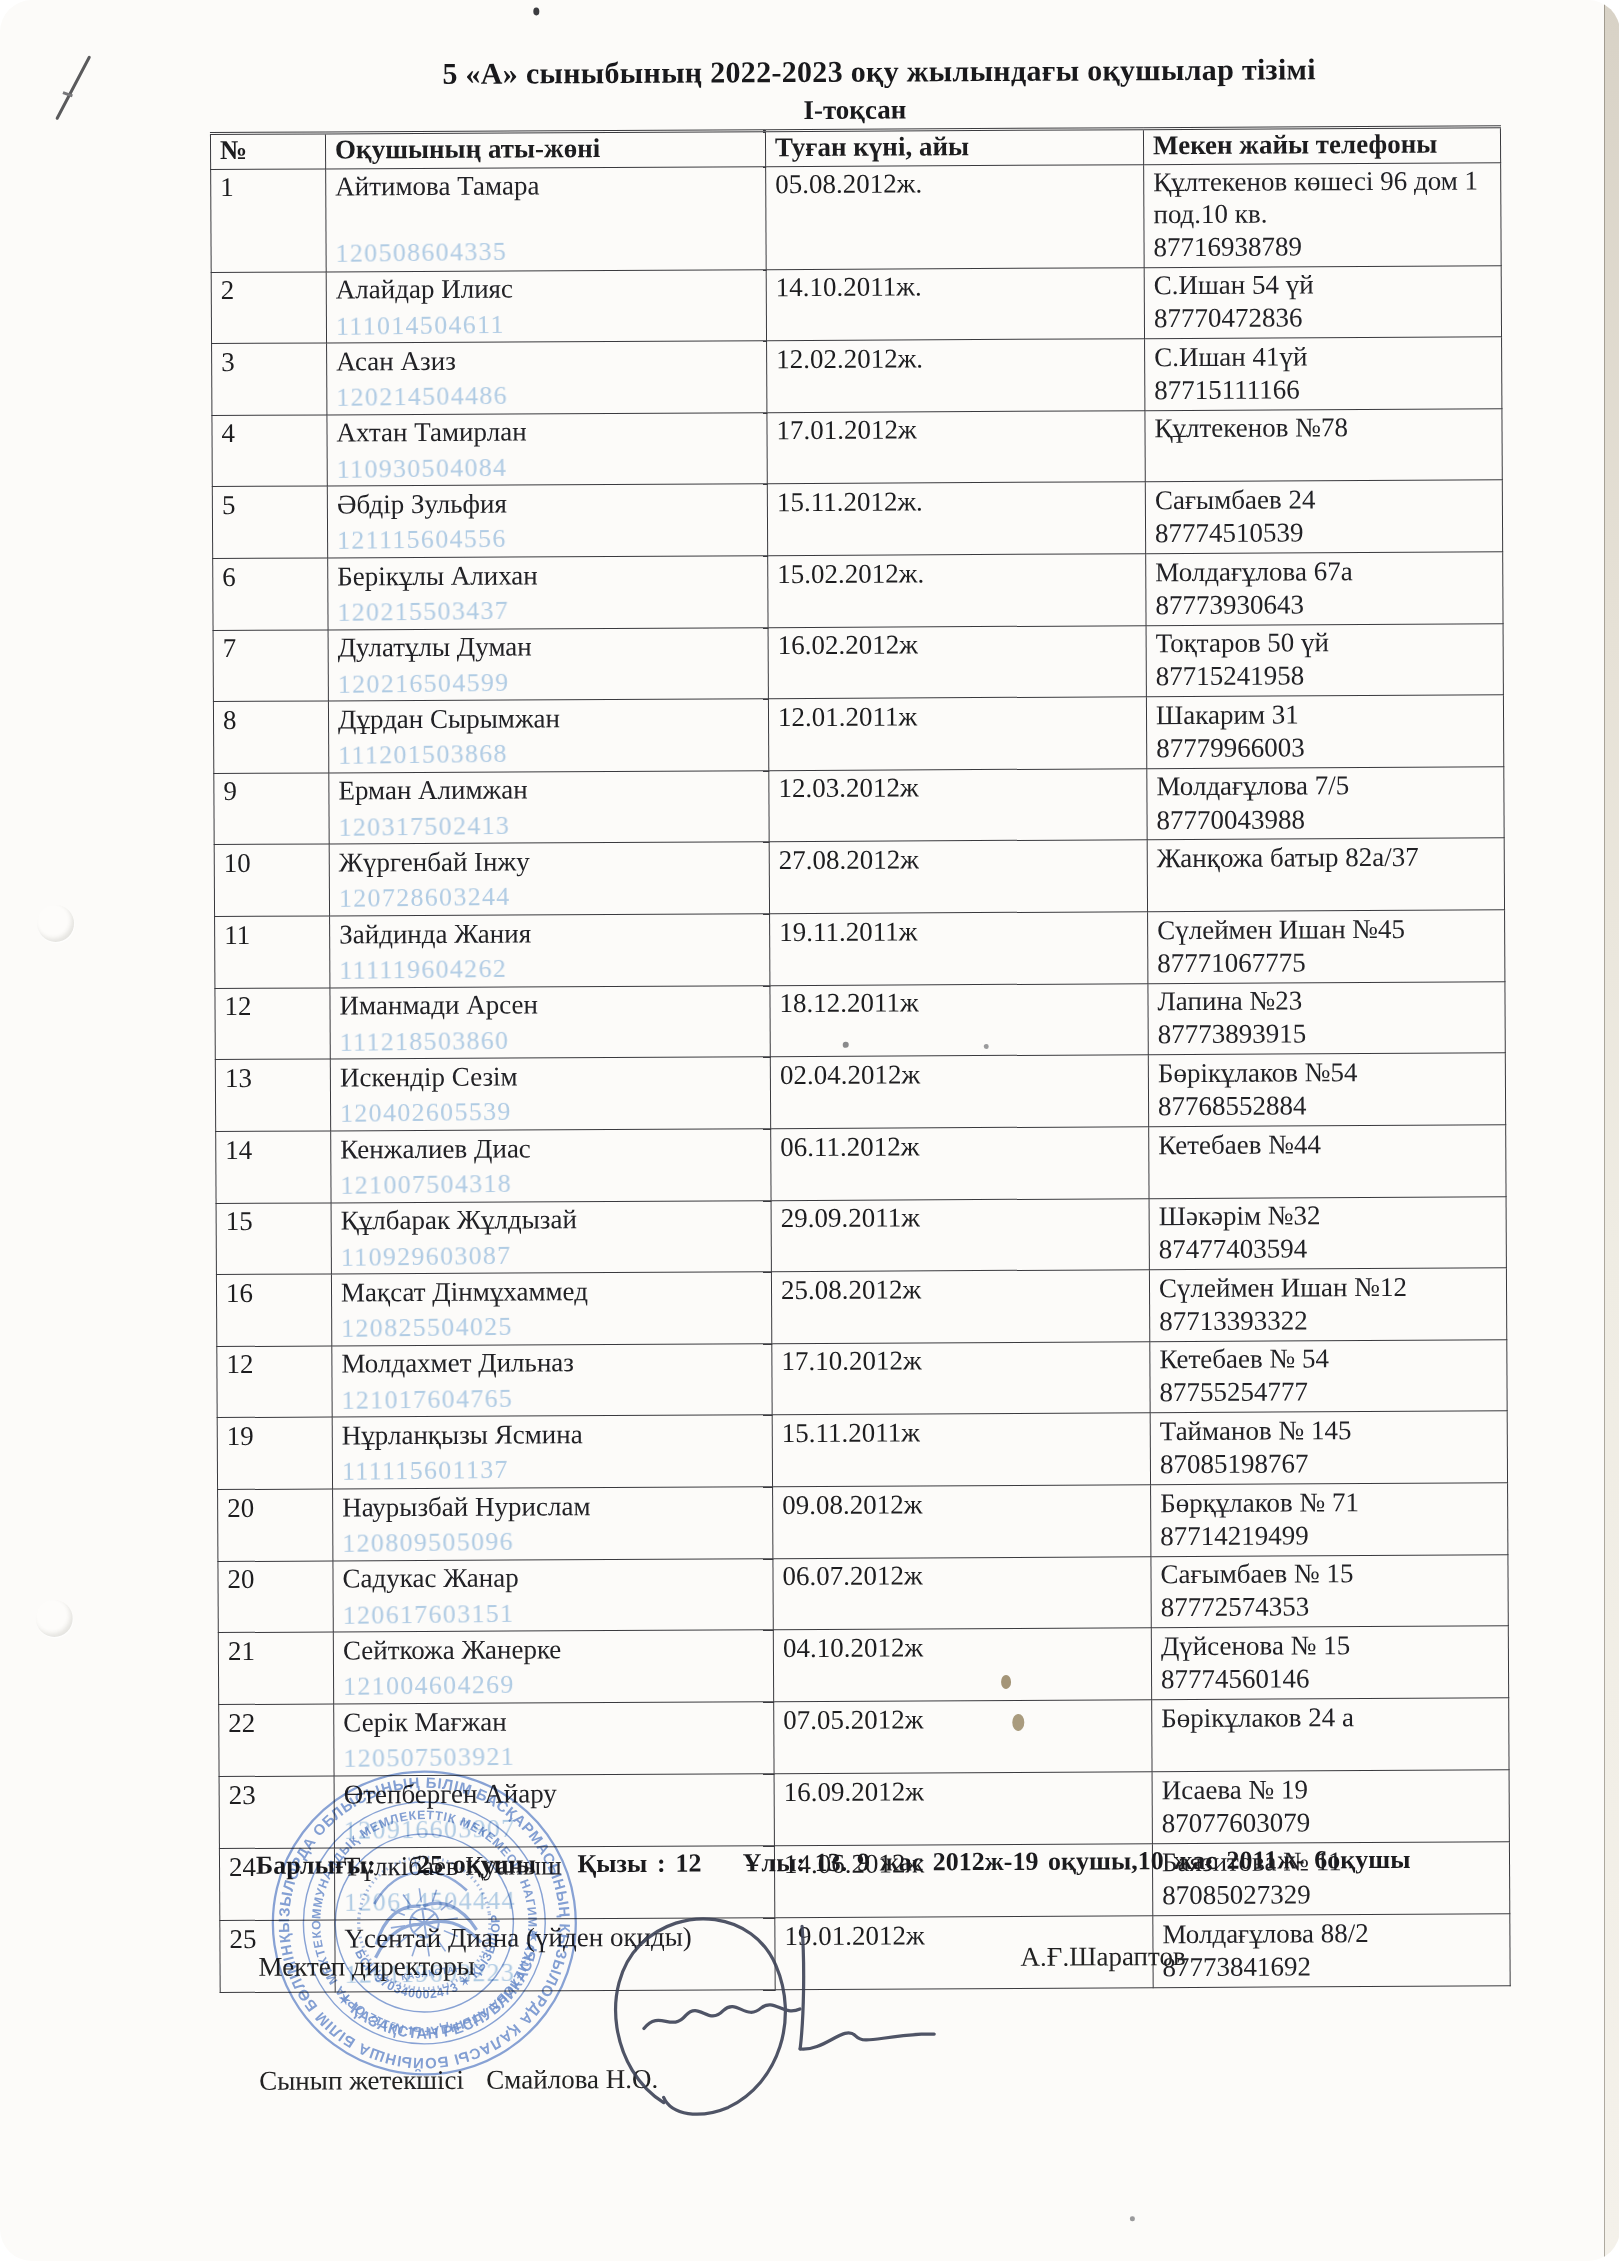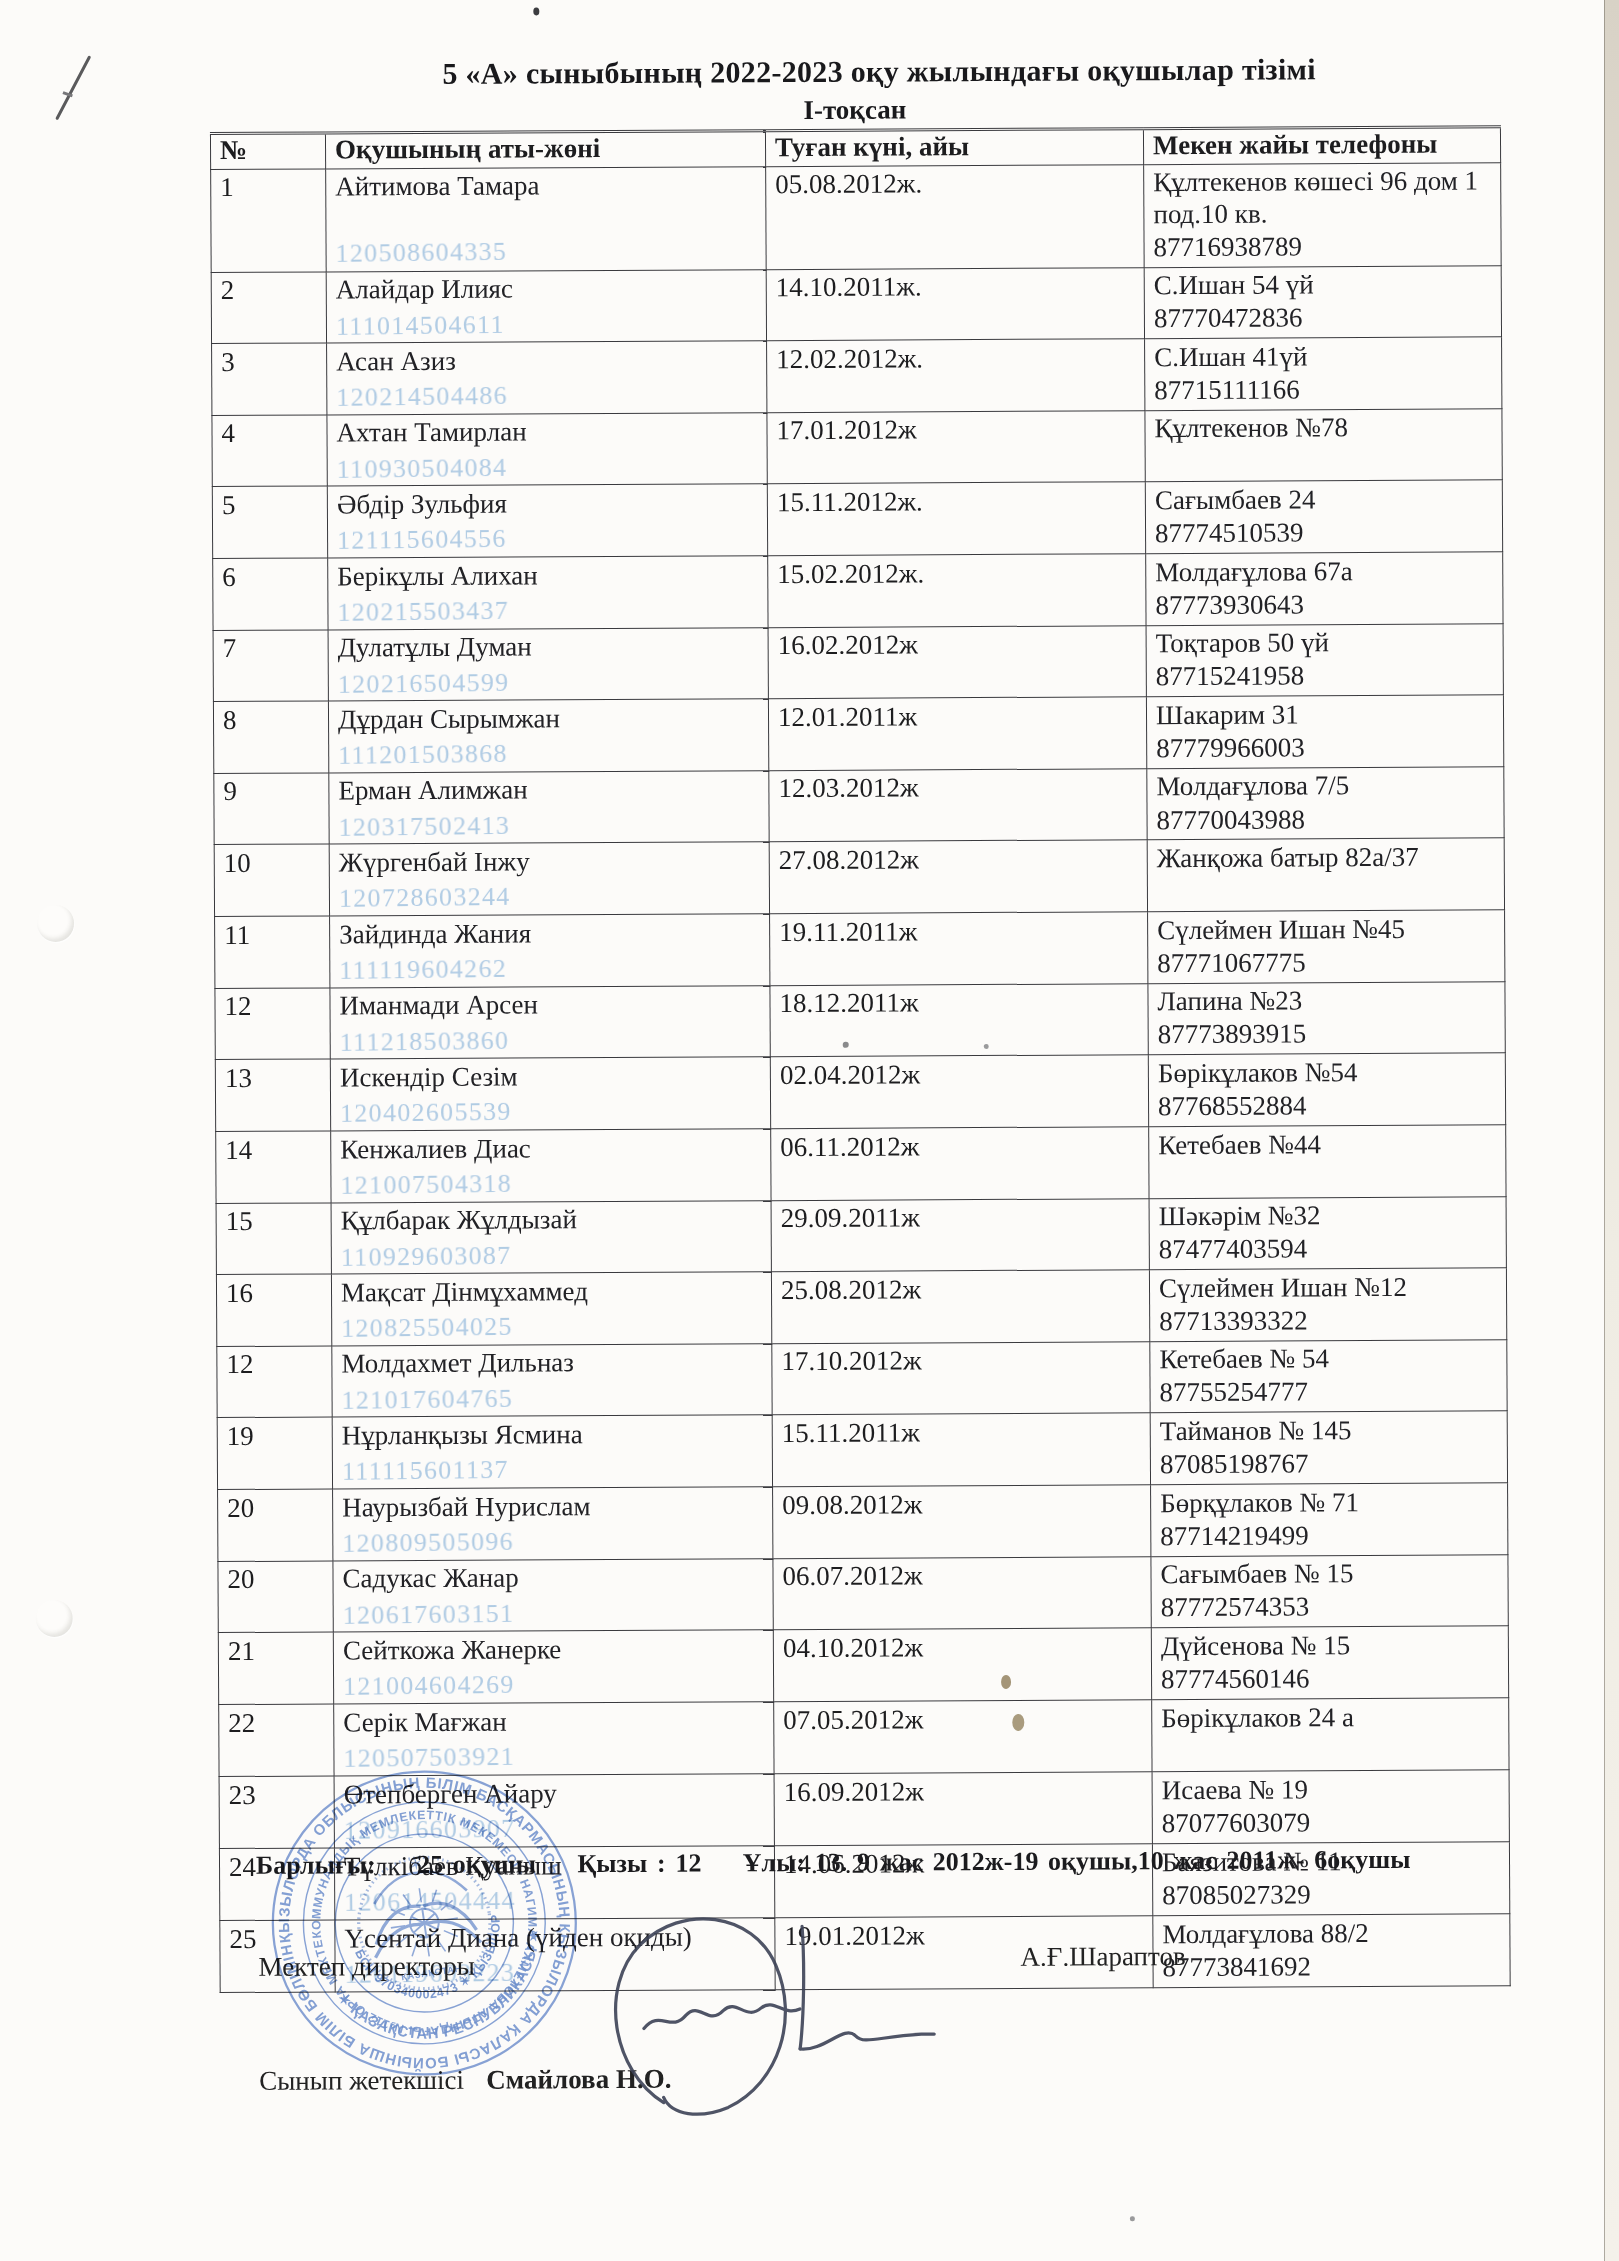--- a/index.html
+++ b/index.html
@@ -1,17 +1,17 @@
 <!DOCTYPE html>
 <html style="font-size:10.3px"><head>
 <meta charset="utf-8">
 <style>
   html,body{margin:0;padding:0;background:#ffffff;}
   .page{position:relative;width:1620px;height:2261px;background:#fcfbf9;overflow:hidden;
-        font-family:"Liberation Serif",serif;color:#1d1d1f;}
+        font-family:"Liberation Serif",serif;color:#1d1d1f;border-radius:32px;}
   
   .edge-band{position:absolute;right:0;top:0;width:15.5px;height:100%;
     background:linear-gradient(to bottom,#d8d2c6,#e6e1d6 28%,#efece3 55%,#f4f1ea);
     border-left:1.3px solid rgba(115,110,98,.55);}
   .content{position:absolute;left:0;top:0;width:1604px;height:2261px;transform:rotate(-0.3deg);transform-origin:50% 40%;}
   .title{position:absolute;top:55px;left:400px;width:967px;text-align:center;
          font-size:30px;font-weight:bold;letter-spacing:0.3px;color:#19191c;}
   .subtitle{position:absolute;top:95px;left:214px;width:1290px;text-align:center;
          font-size:27px;font-weight:bold;color:#19191c;}
   table.roster{position:absolute;top:129px;left:214px;width:1290px;border-collapse:collapse;table-layout:fixed;}
@@ -29,21 +29,21 @@
        margin-top:5.2px;transform:rotate(-.4deg);white-space:nowrap;}
   tr.h1 .iin{margin-top:36px;}
   .addr{font-size:27px;line-height:1.18;color:#222226;}
   .phone{font-size:27px;margin-top:1.3px;color:#222226;}
   .summary{position:absolute;top:1848px;left:251px;width:1277px;font-size:26px;font-weight:bold;
            color:#1b1b1e;word-spacing:3.2px;}
   .summary .gap{display:inline-block;width:22px;}
   .dir-label{position:absolute;top:1949px;left:253px;font-size:27px;color:#222;}
   .dir-name{position:absolute;top:1943px;left:980px;font-size:27px;color:#222;margin-left:35px;}
   .teacher{position:absolute;top:2063px;left:253px;font-size:27px;color:#222;}
-  .teacher .t-name{margin-left:15.5px;font-weight:bold;}
+  .teacher .t-name{margin-left:15.5px;}
   .sig-svg{position:absolute;left:567px;top:1889px;width:542px;height:258px;}
   .stamp-svg{position:absolute;left:263px;top:1765px;width:312px;height:312px;
              mix-blend-mode:multiply;opacity:.93;transform:rotate(-8deg);}
   
   .pen-slash{position:absolute;left:76px;top:48px;width:3.2px;height:72px;background:#5a5a5c;
              border-radius:1.9px;transform:rotate(28deg);}
   .pen-hook{position:absolute;left:67px;top:89px;width:10.3px;height:2.6px;background:#77777a;transform:rotate(20deg);}
   .dot-speck{position:absolute;left:538px;top:6.4px;width:5.8px;height:7.7px;background:#3c3c40;border-radius:50%;}
   .speck{position:absolute;border-radius:50%;}
   .sp1{left:997px;top:1676px;width:9.7px;height:14px;background:#8d7c58;opacity:.8;}

